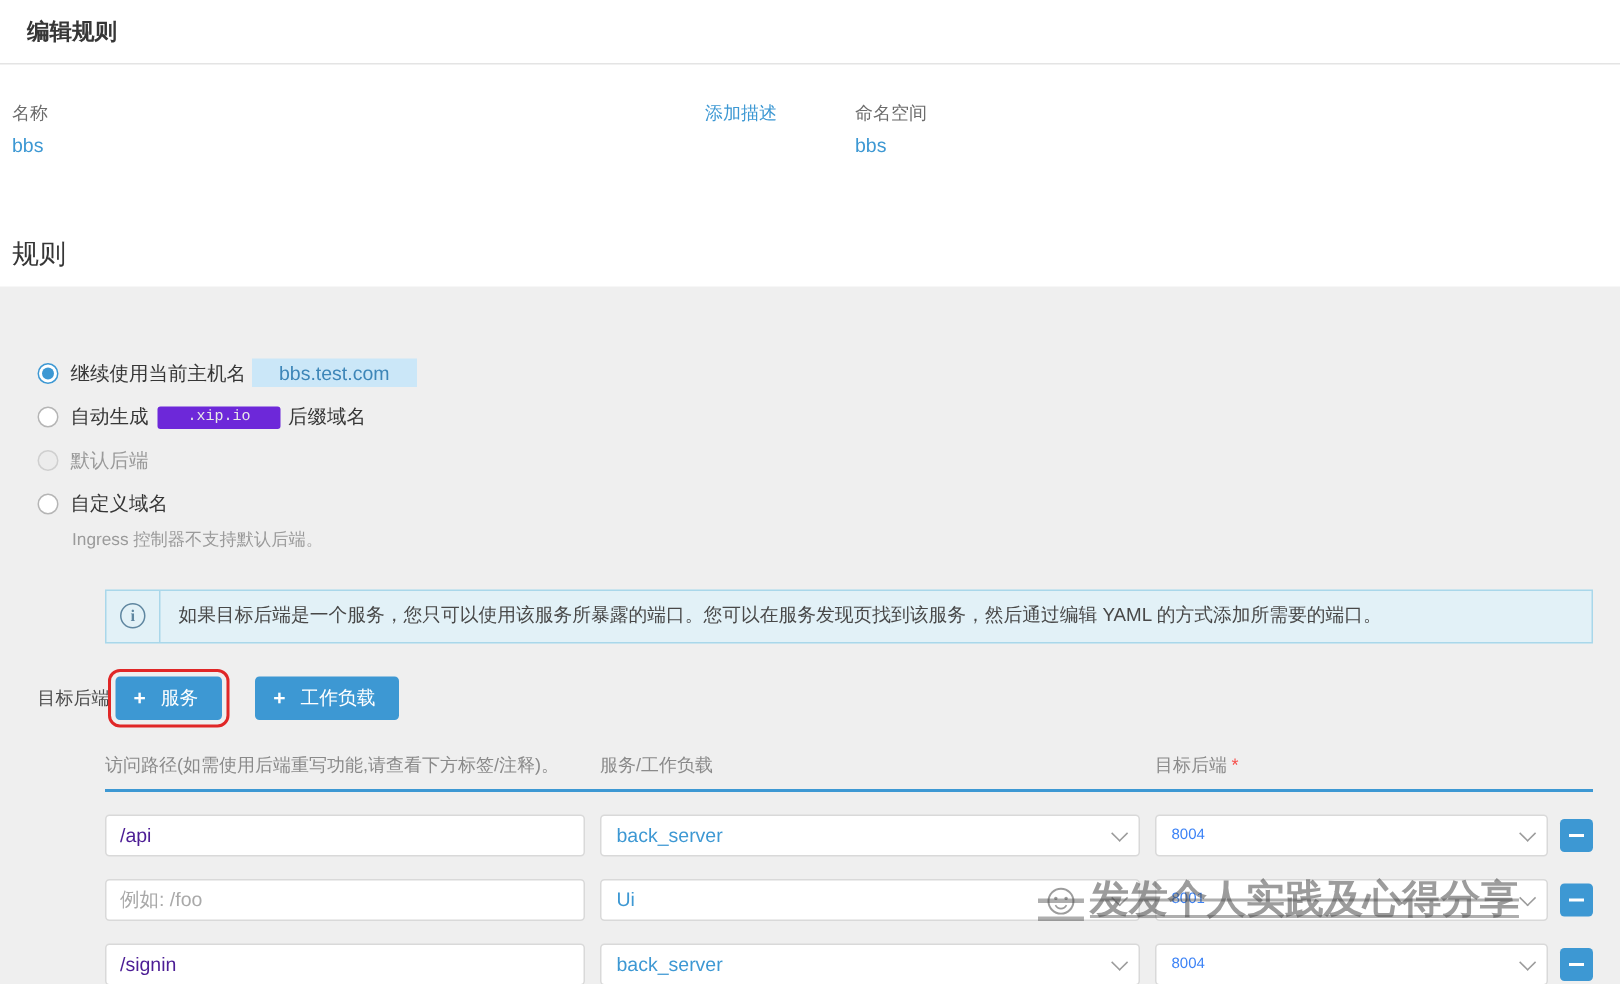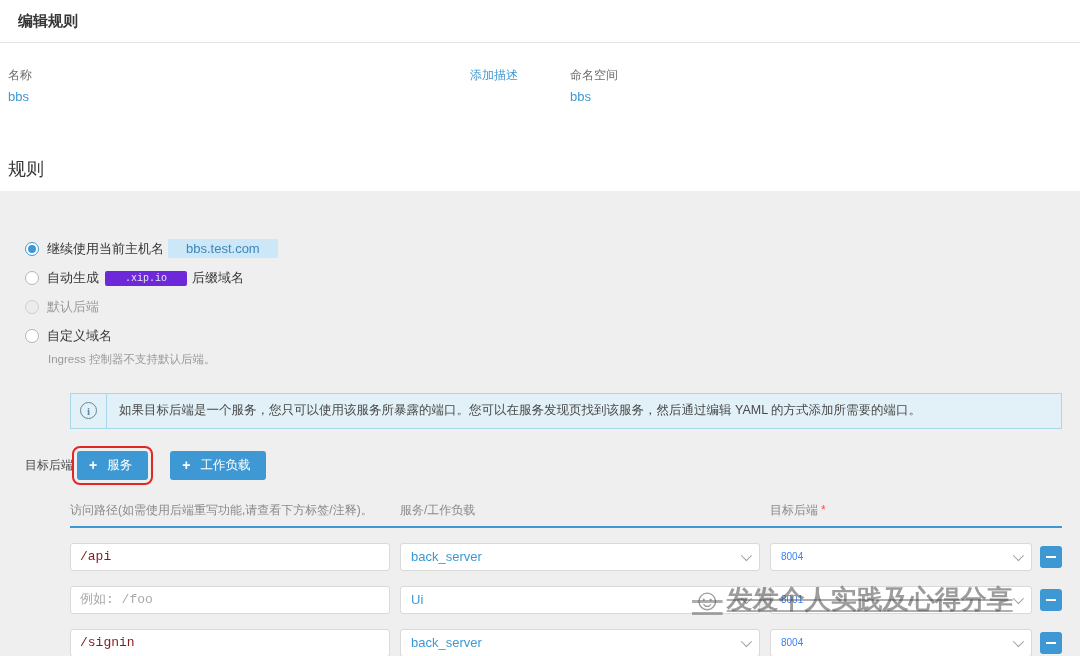--- a/index.html
+++ b/index.html
@@ -166,24 +166,24 @@
     align-items: center;
     margin-top: 15px;
   }
   .path-input {
     width: 320px;
     height: 28px;
     border: 1px solid #d9d9d9;
     border-radius: 3px;
     background: #fff;
     font-size: 13px;
-    color: #7f1d1d;
+    color: #4c1d95;
     padding: 0 9px;
     margin-right: 10px;
-    font-family: Liberation Mono, monospace;
+    font-family: Liberation Sans, sans-serif;
   }
   .path-input::placeholder { color: #a9a9a9; }
   .dropdown {
     height: 28px;
     border: 1px solid #d9d9d9;
     border-radius: 3px;
     background: #fff;
     display: flex;
     align-items: center;
     justify-content: space-between;

